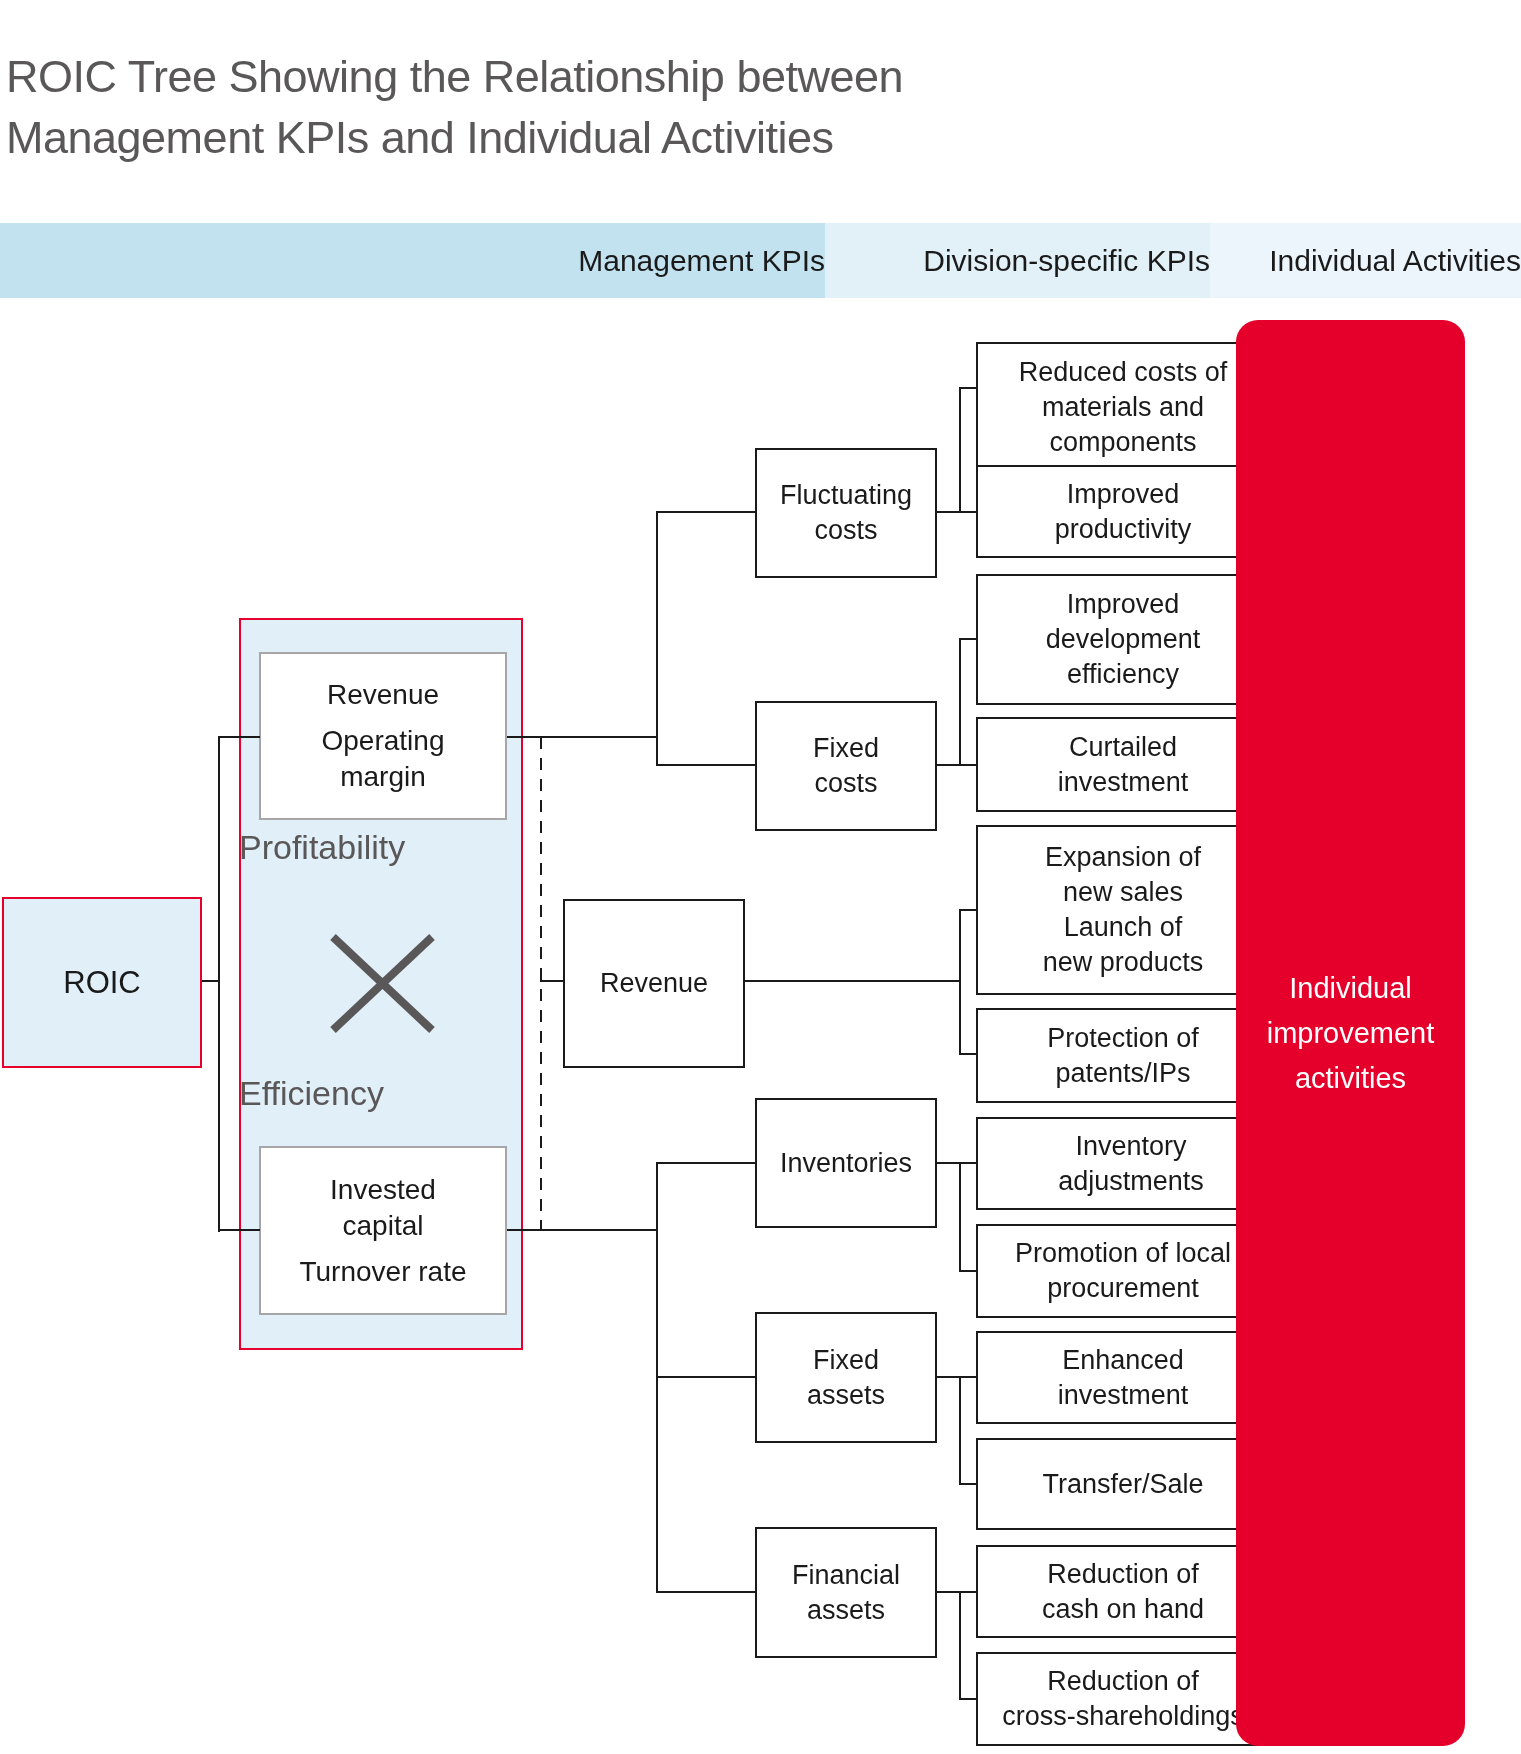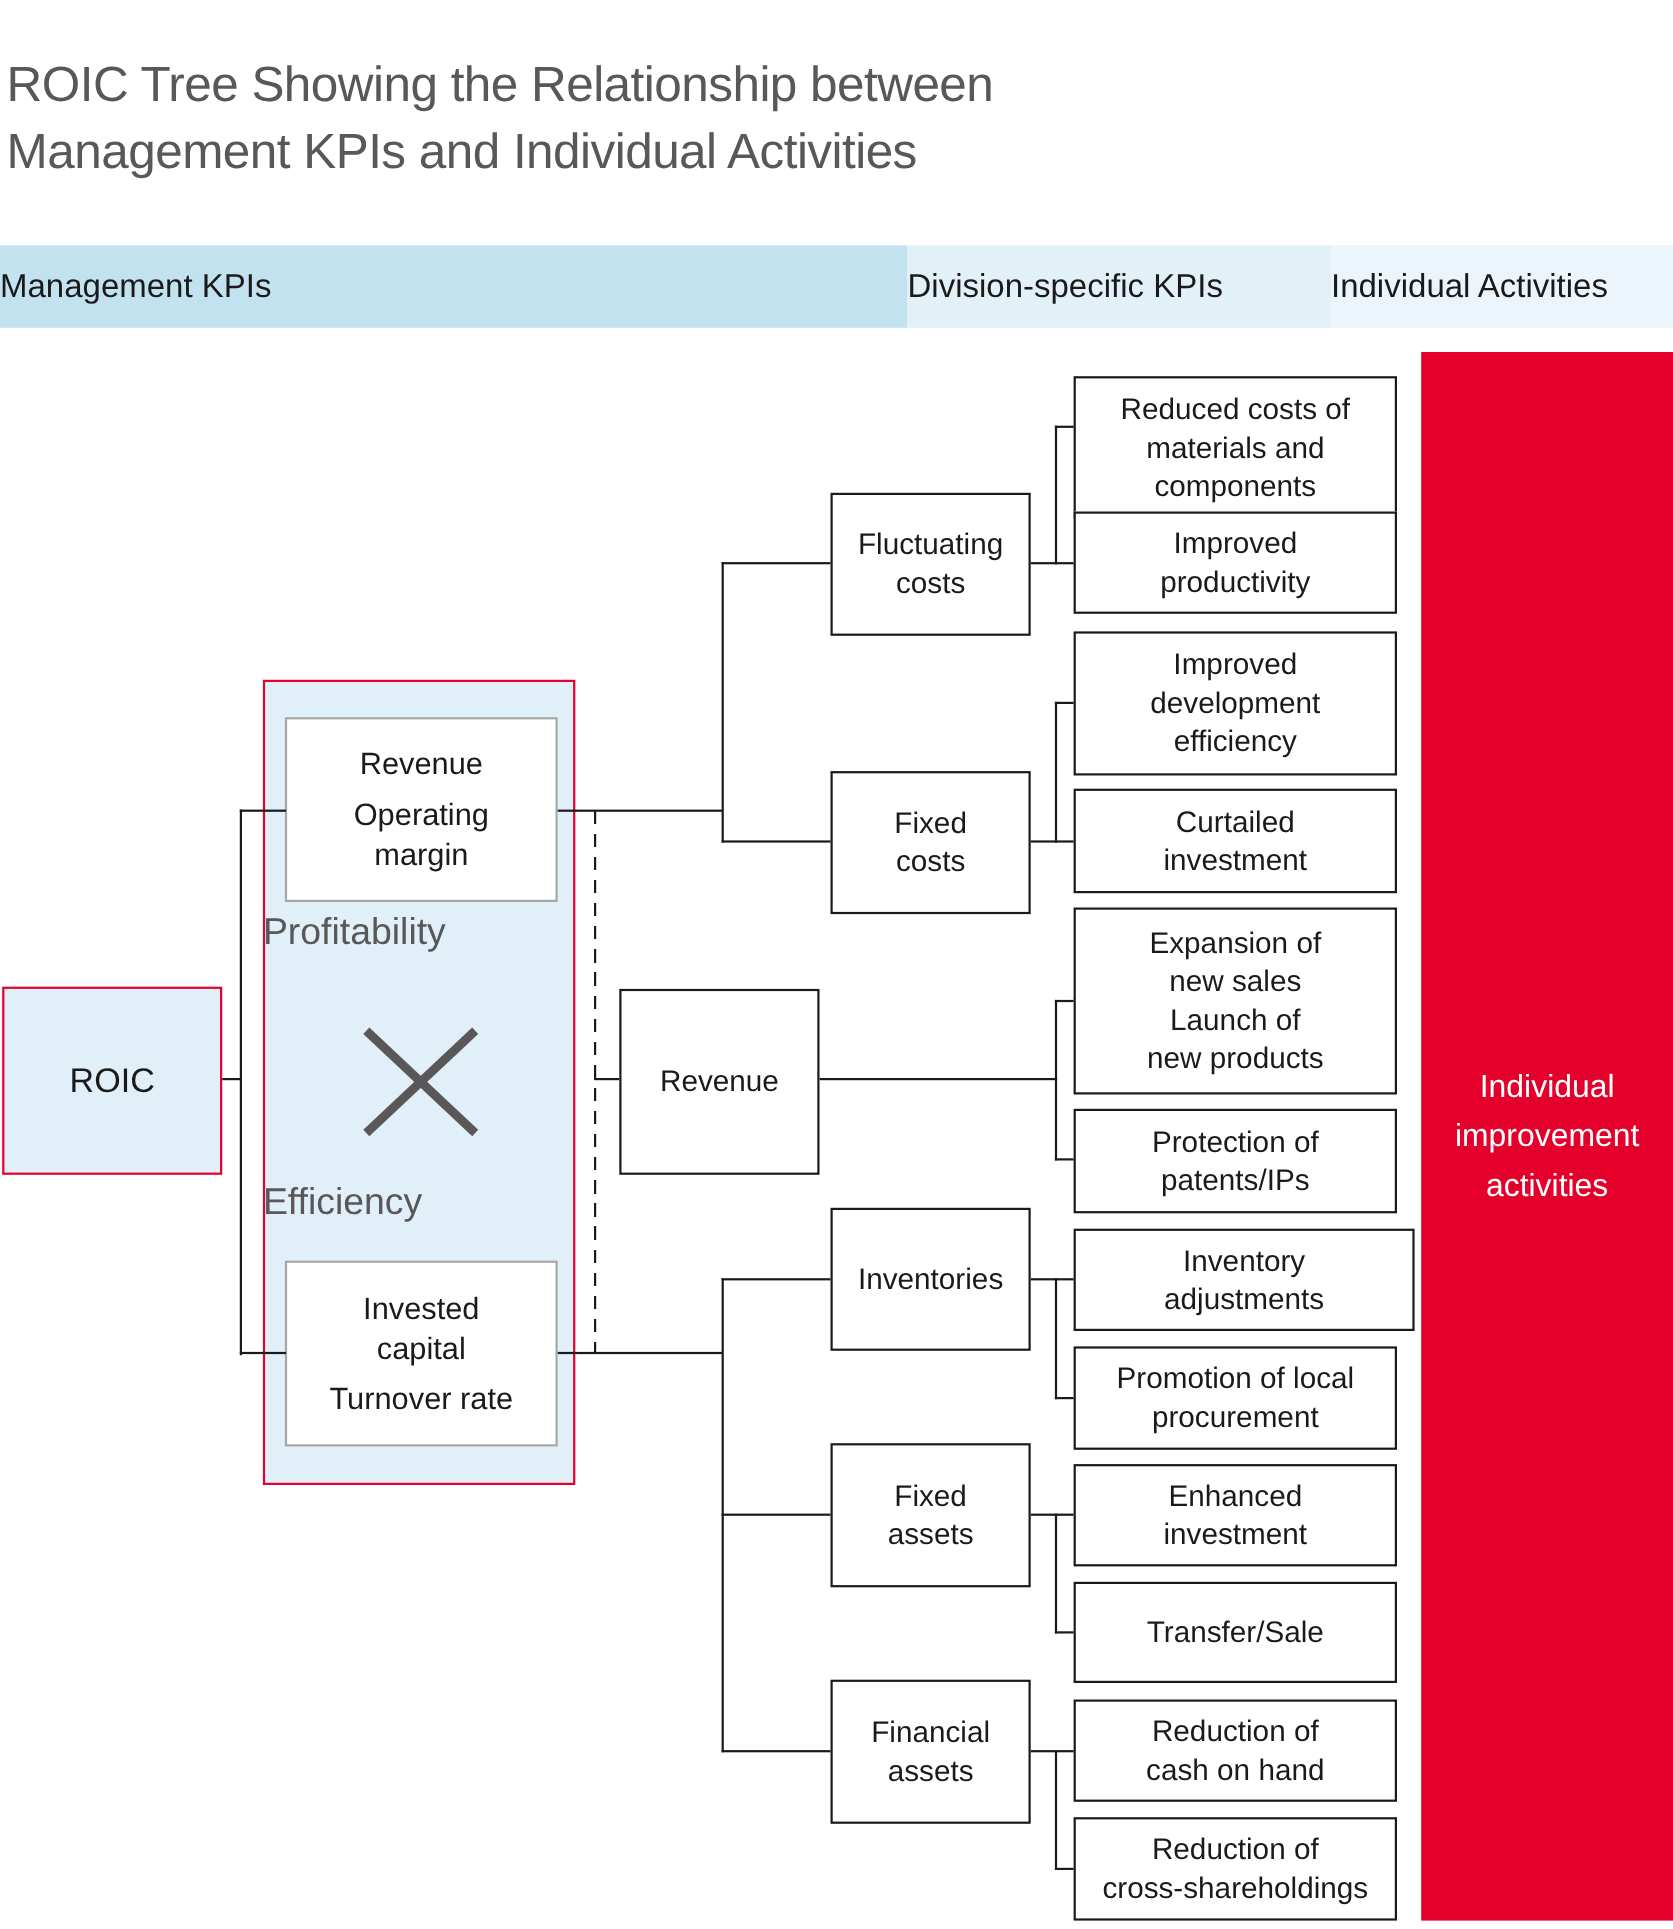--- a/index.html
+++ b/index.html
@@ -18,21 +18,21 @@
   html,body{background:#ffffff;}
   body{font-family:"Liberation Sans","DejaVu Sans",sans-serif;color:var(--text_dark);}
   .canvas{position:relative;width:1521px;height:1754px;background:#ffffff;overflow:hidden;}
 
   .title{
     position:absolute;left:6px;top:46px;width:1300px;
     font-size:45px;line-height:61px;font-weight:400;letter-spacing:-0.5px;
     color:var(--text_gray);white-space:pre-line;
   }
 
-  .band{position:absolute;top:223px;height:75px;display:flex;align-items:center;justify-content:flex-start;
+  .band{position:absolute;top:223px;height:75px;display:flex;align-items:center;justify-content:flex-end;
     font-size:30px;color:var(--text_dark);}
   .band-mgmt{left:0;width:825px;background:var(--band_management);}
   .band-div{left:825px;width:385px;background:var(--band_division);}
   .band-ind{left:1210px;width:311px;background:var(--band_individual);}
 
   .caption{
     position:absolute;left:0;top:806px;width:212px;text-align:center;
     font-size:27px;line-height:38px;color:var(--text_gray);white-space:pre-line;
   }
 
@@ -66,24 +66,24 @@
 
   .x-icon{position:absolute;left:328px;top:932px;}
 
   .node{
     position:absolute;background:#ffffff;border:2px solid var(--line_black);
     display:flex;align-items:center;justify-content:center;text-align:center;
     font-size:27px;line-height:35px;white-space:pre-line;color:var(--text_dark);
   }
 
   .red-band{
-    position:absolute;left:1292px;top:320px;width:229px;height:1426px;
+    position:absolute;left:1236px;top:320px;width:229px;height:1426px;
     background:var(--activities_red);
     display:flex;align-items:center;justify-content:center;text-align:center;
-    color:#ffffff;font-size:29px;line-height:45px;white-space:pre-line;
+    color:#ffffff;font-size:29px;line-height:45px;white-space:pre-line;border-radius:22px;
   }
 
   .hline{position:absolute;height:2px;background:var(--line_black);}
   .vline{position:absolute;width:2px;background:var(--line_black);}
   .vdash{
     position:absolute;width:2px;
     background:repeating-linear-gradient(to bottom,var(--line_black) 0 12px,transparent 12px 21px);
   }
 </style>
 </head>

